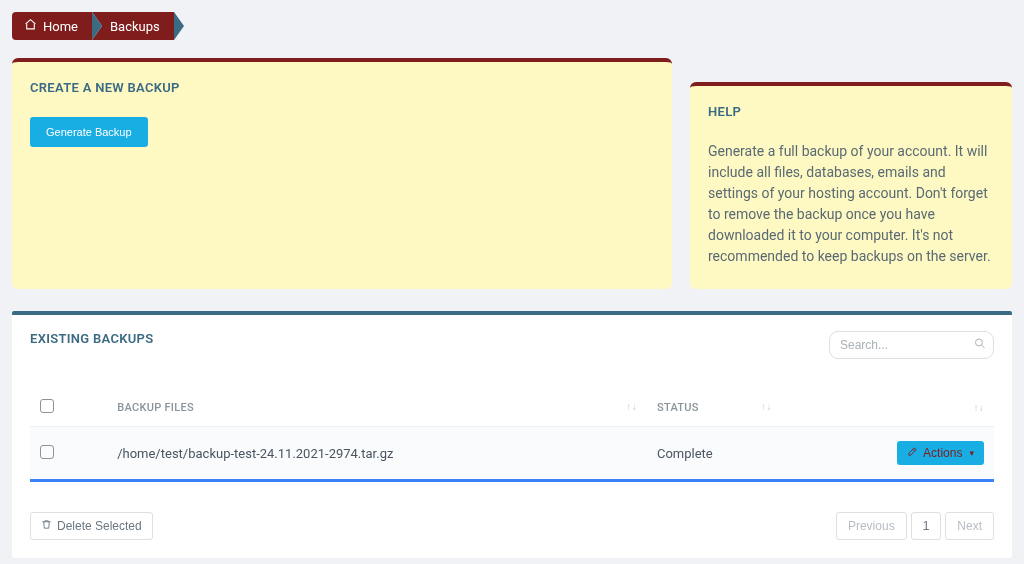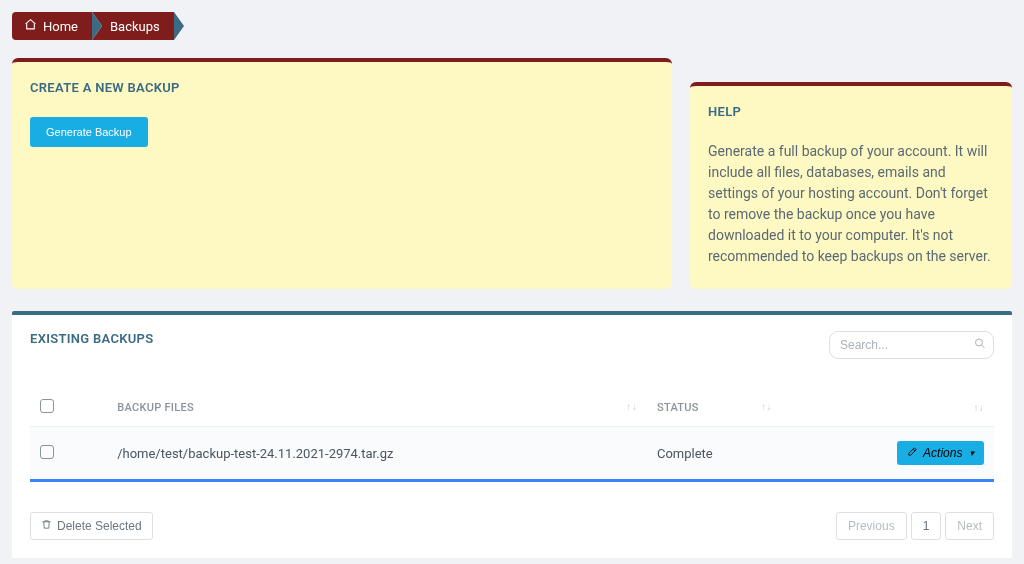--- a/index.html
+++ b/index.html
@@ -182,25 +182,24 @@
       border: 1.5px solid #8a949b;
       border-radius: 3px;
       display: inline-block;
       cursor: pointer;
     }
     .status-complete {
       color: #5aa659;
     }
     .btn-actions {
       background: #18aee4;
-      color: #000000;
+      color: #7f1d1d;
       padding: 5px 10px;
       font-size: 12px;
       gap: 5px;
-      font-style: italic;
     }
     .btn-actions svg {
       flex-shrink: 0;
     }
     .chev {
       font-size: 9px;
       margin-left: 2px;
     }
     .col-check { width: 40px; }
     .col-files { width: 56%; }

